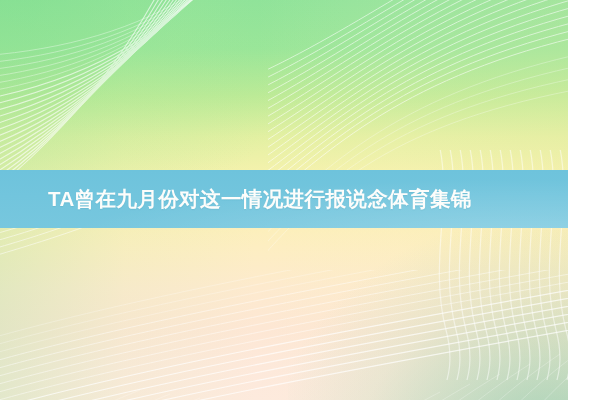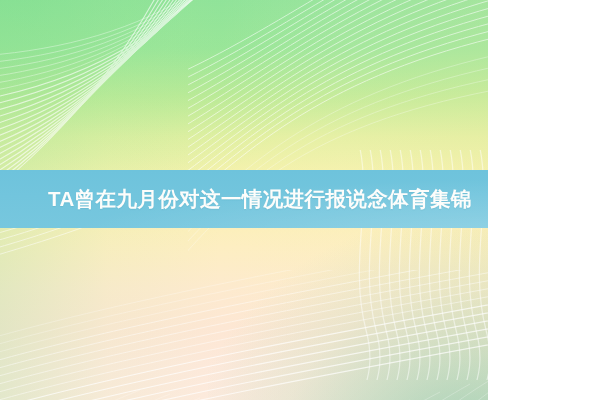--- a/index.html
+++ b/index.html
@@ -2,21 +2,21 @@
 <html><head>
 <meta charset="utf-8">
 <style>
   html, body {
     margin: 0;
     padding: 0;
     background: #ffffff;
   }
   #banner-root {
     position: relative;
-    width: 488px;
+    width: 568px;
     height: 400px;
     overflow: hidden;
     font-family: "Liberation Sans", "DejaVu Sans", sans-serif;
   }
 
   
   .bg-base {
     position: absolute;
     inset: 0;
     background: linear-gradient(

